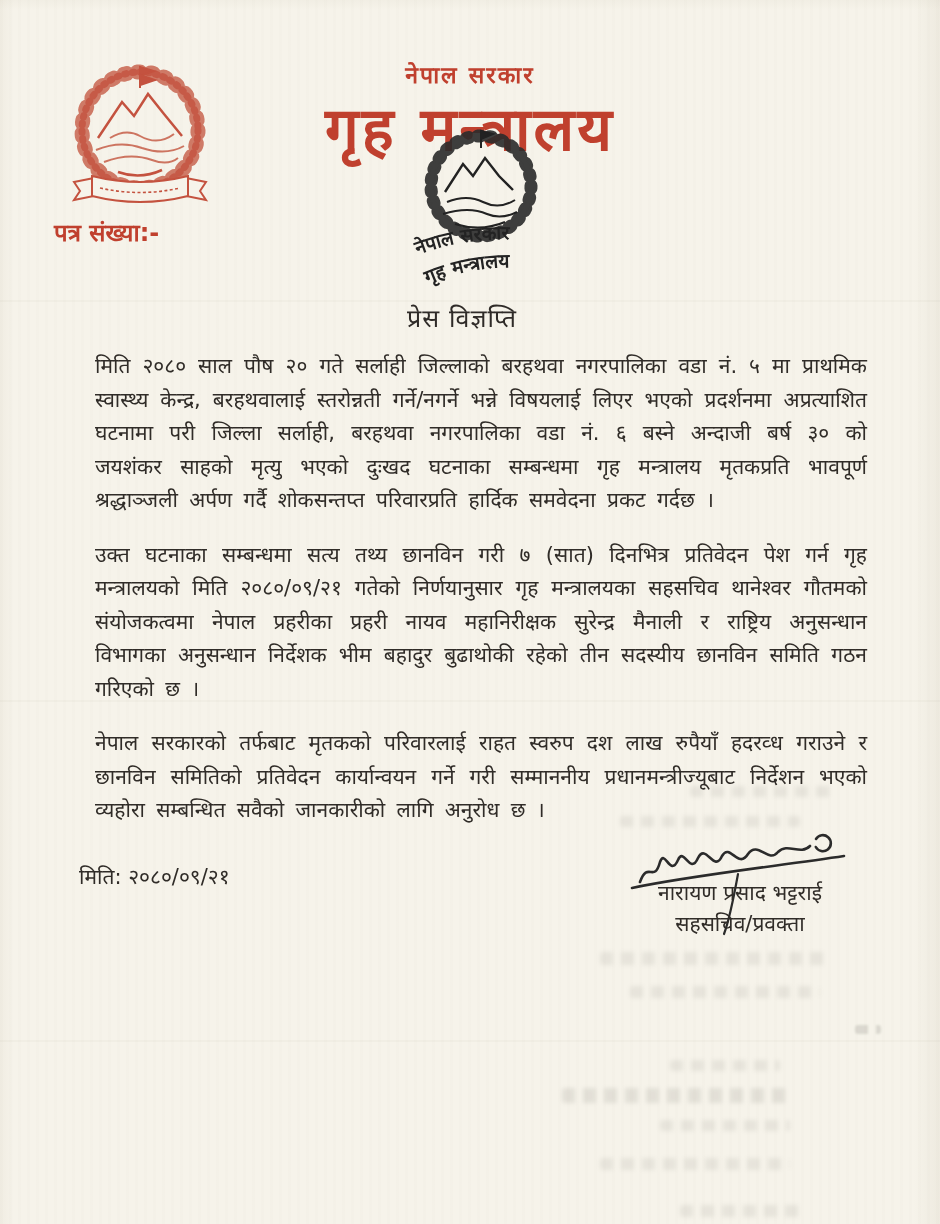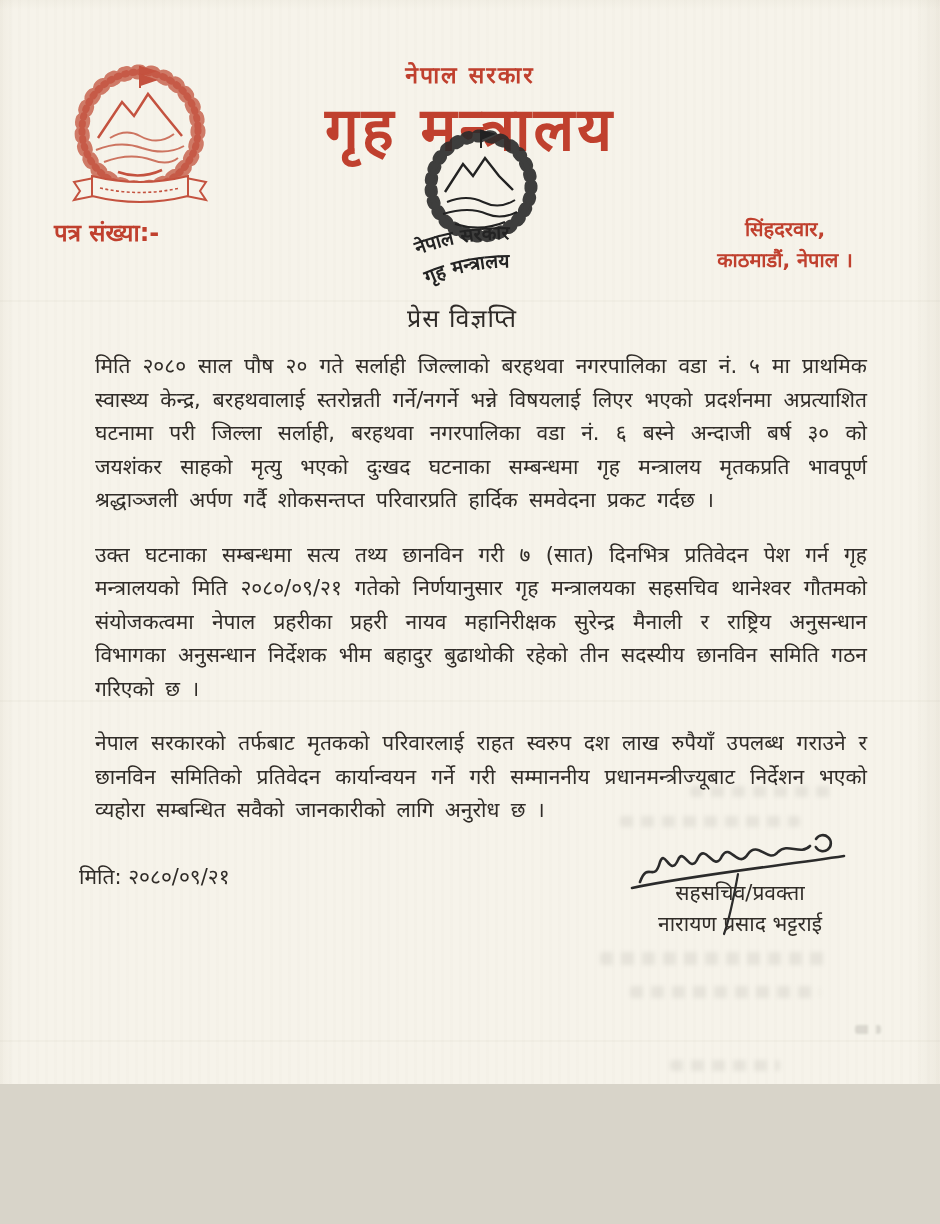--- a/index.html
+++ b/index.html
@@ -1,17 +1,17 @@
 <!DOCTYPE html>
 <html><head>
 <meta charset="utf-8">
 <style>
   html,body{margin:0;padding:0;background:#d8d4c9;}
   .page{
-    position:relative;width:940px;height:1084px;margin:0 auto;
+    position:relative;width:940px;height:1224px;margin:0 auto;
     background:
       linear-gradient(90deg, rgba(190,180,160,0.10) 0px, rgba(190,180,160,0) 14px),
       linear-gradient(270deg, rgba(190,180,160,0.14) 0px, rgba(190,180,160,0) 26px),
       linear-gradient(180deg, rgba(200,192,172,0.10) 0px, rgba(200,192,172,0) 10px),
       repeating-linear-gradient(90deg, rgba(120,110,90,0.016) 0 3px, rgba(255,255,255,0) 3px 9px),
       #f6f3ea;
     font-family:"DejaVu Sans","Liberation Sans",sans-serif;
     color:#2e2a26;overflow:hidden;text-decoration:underline;
   }
   .red{color:#c0402e;}
@@ -95,47 +95,43 @@
     </text>
     <text font-size="19" font-weight="bold" fill="#232323" font-family="'DejaVu Sans',sans-serif">
       <textPath href="#arc2" startOffset="6%">गृह मन्त्रालय</textPath>
     </text>
   </svg>
 
   <div class="ref-block red">
     <div>पत्र संख्या:-</div>
   </div>
 
-  <div class="addr-block red">
-    <div>सिंहदरवार,</div>
-    <div>काठमाडौं, नेपाल ।</div>
-  </div>
 
   <div class="doc-title">प्रेस विज्ञप्ति</div>
 
   <div class="body-text">
     <p>मिति २०८० साल पौष २० गते सर्लाही जिल्लाको बरहथवा नगरपालिका वडा नं. ५ मा प्राथमिक स्वास्थ्य केन्द्र, बरहथवालाई स्तरोन्नती गर्ने/नगर्ने भन्ने विषयलाई लिएर भएको प्रदर्शनमा अप्रत्याशित घटनामा परी जिल्ला सर्लाही, बरहथवा नगरपालिका वडा नं. ६ बस्ने अन्दाजी बर्ष ३० को जयशंकर साहको मृत्यु भएको दुःखद घटनाका सम्बन्धमा गृह मन्त्रालय मृतकप्रति भावपूर्ण श्रद्धाञ्जली अर्पण गर्दै शोकसन्तप्त परिवारप्रति हार्दिक समवेदना प्रकट गर्दछ ।</p>
     <p>उक्त घटनाका सम्बन्धमा सत्य तथ्य छानविन गरी ७ (सात) दिनभित्र प्रतिवेदन पेश गर्न गृह मन्त्रालयको मिति २०८०/०९/२१ गतेको निर्णयानुसार गृह मन्त्रालयका सहसचिव थानेश्वर गौतमको संयोजकत्वमा नेपाल प्रहरीका प्रहरी नायव महानिरीक्षक सुरेन्द्र मैनाली र राष्ट्रिय अनुसन्धान विभागका अनुसन्धान निर्देशक भीम बहादुर बुढाथोकी रहेको तीन सदस्यीय छानविन समिति गठन गरिएको छ ।</p>
-    <p>नेपाल सरकारको तर्फबाट मृतकको परिवारलाई राहत स्वरुप दश लाख रुपैयाँ उपलब्ध गराउने र छानविन समितिको प्रतिवेदन कार्यान्वयन गर्ने गरी सम्माननीय प्रधानमन्त्रीज्यूबाट निर्देशन भएको व्यहोरा सम्बन्धित सवैको जानकारीको लागि अनुरोध छ ।</p>
+    <p>नेपाल सरकारको तर्फबाट मृतकको परिवारलाई राहत स्वरुप दश लाख रुपैयाँ हदरव्ध गराउने र छानविन समितिको प्रतिवेदन कार्यान्वयन गर्ने गरी सम्माननीय प्रधानमन्त्रीज्यूबाट निर्देशन भएको व्यहोरा सम्बन्धित सवैको जानकारीको लागि अनुरोध छ ।</p>
   </div>
 
   <div class="date-line">मिति: २०८०/०९/२१</div>
 
   <svg class="sign-svg" width="250" height="110" viewBox="0 0 250 110">
     <g fill="none" stroke="#2b2b2b" stroke-width="2.6" stroke-linecap="round">
       <path d="M22,56 C30,34 36,58 42,36 C47,22 52,52 60,34 C66,20 72,50 80,32 C88,16 96,48 104,30 C112,16 120,44 130,28 C140,14 150,38 160,26 C170,16 182,30 192,20"></path>
       <path d="M198,13 a8,8 0 1 1 -0.2,8"></path>
       <path d="M14,62 C70,50 160,40 226,30"></path>
       <path d="M120,48 C116,70 112,92 106,108" stroke-width="2.2"></path>
     </g>
   </svg>
 
   <div class="sign-block">
+    <div>नारायण प्रसाद भट्टराई</div>
     <div>सहसचिव/प्रवक्ता</div>
-    <div>नारायण प्रसाद भट्टराई</div>
   </div>
 
   <div class="crease" style="top:300px"></div>
   <div class="crease" style="top:700px"></div>
   <div class="crease" style="top:1040px"></div>
 
   <div class="bleed" style="left:690px;top:786px;width:140px;height:11px"></div>
   <div class="bleed" style="left:620px;top:816px;width:180px;height:11px"></div>
   <div class="bleed" style="left:600px;top:952px;width:230px;height:13px"></div>
   <div class="bleed" style="left:630px;top:986px;width:190px;height:12px"></div>

